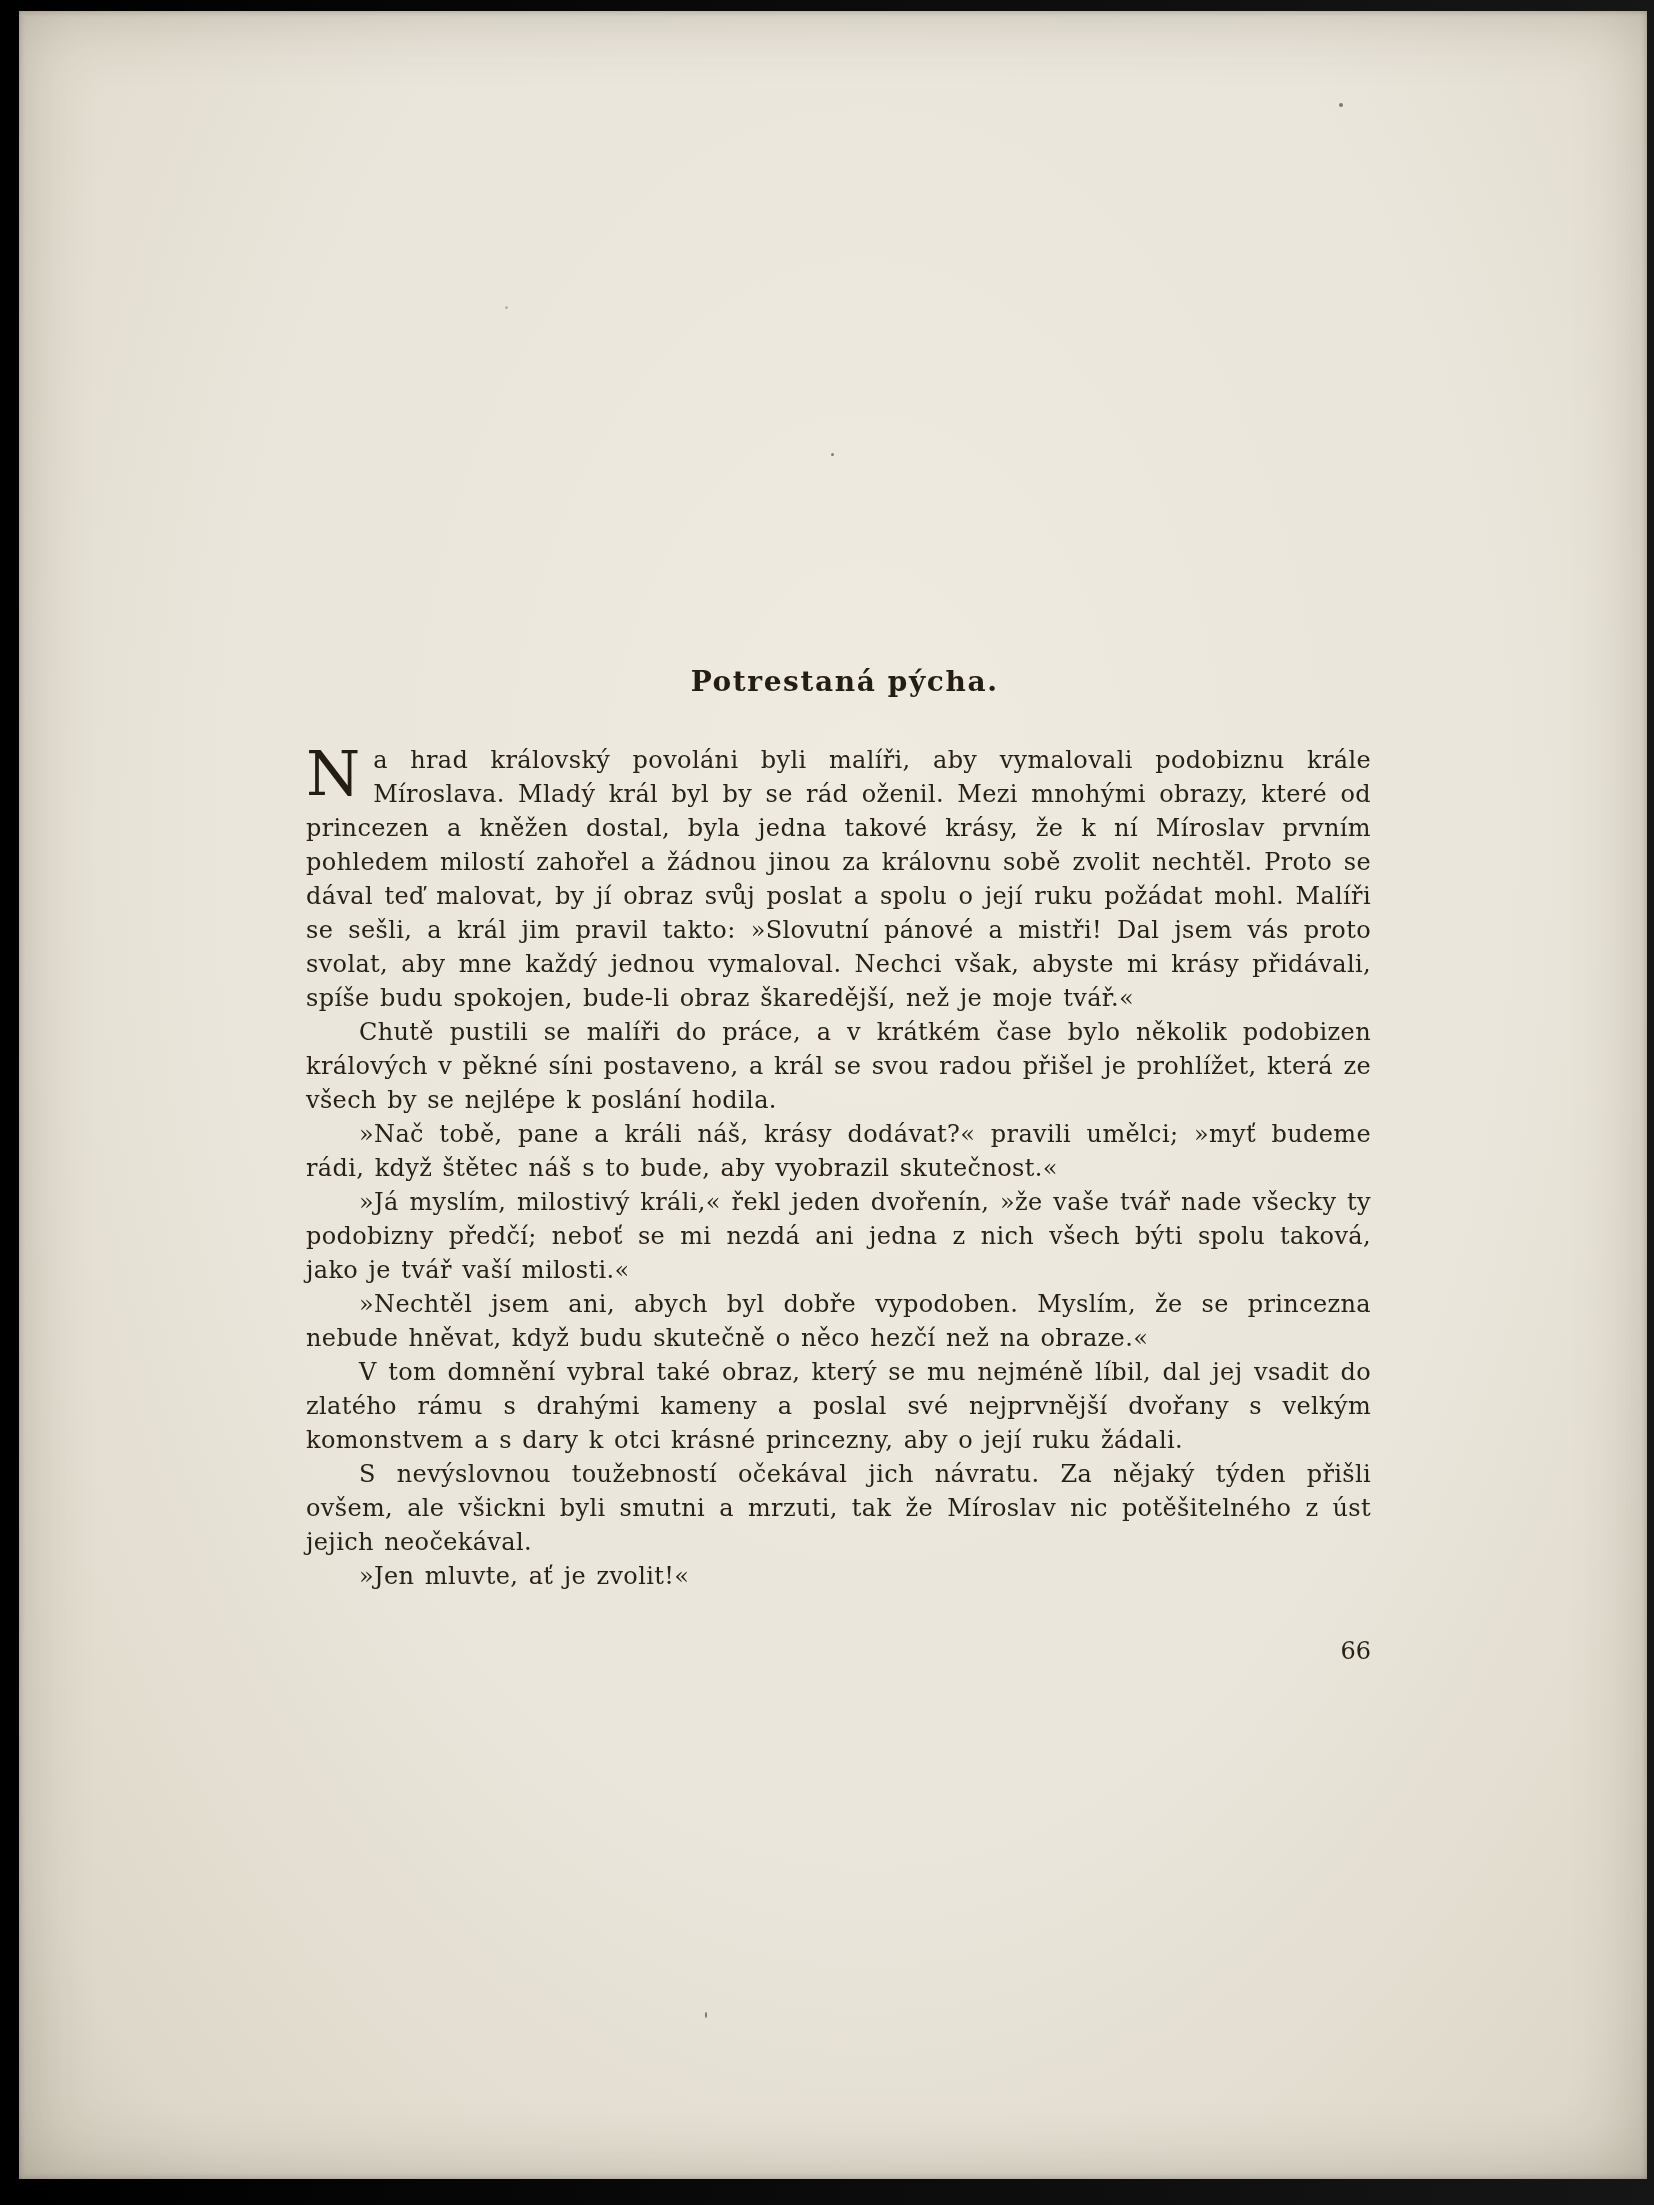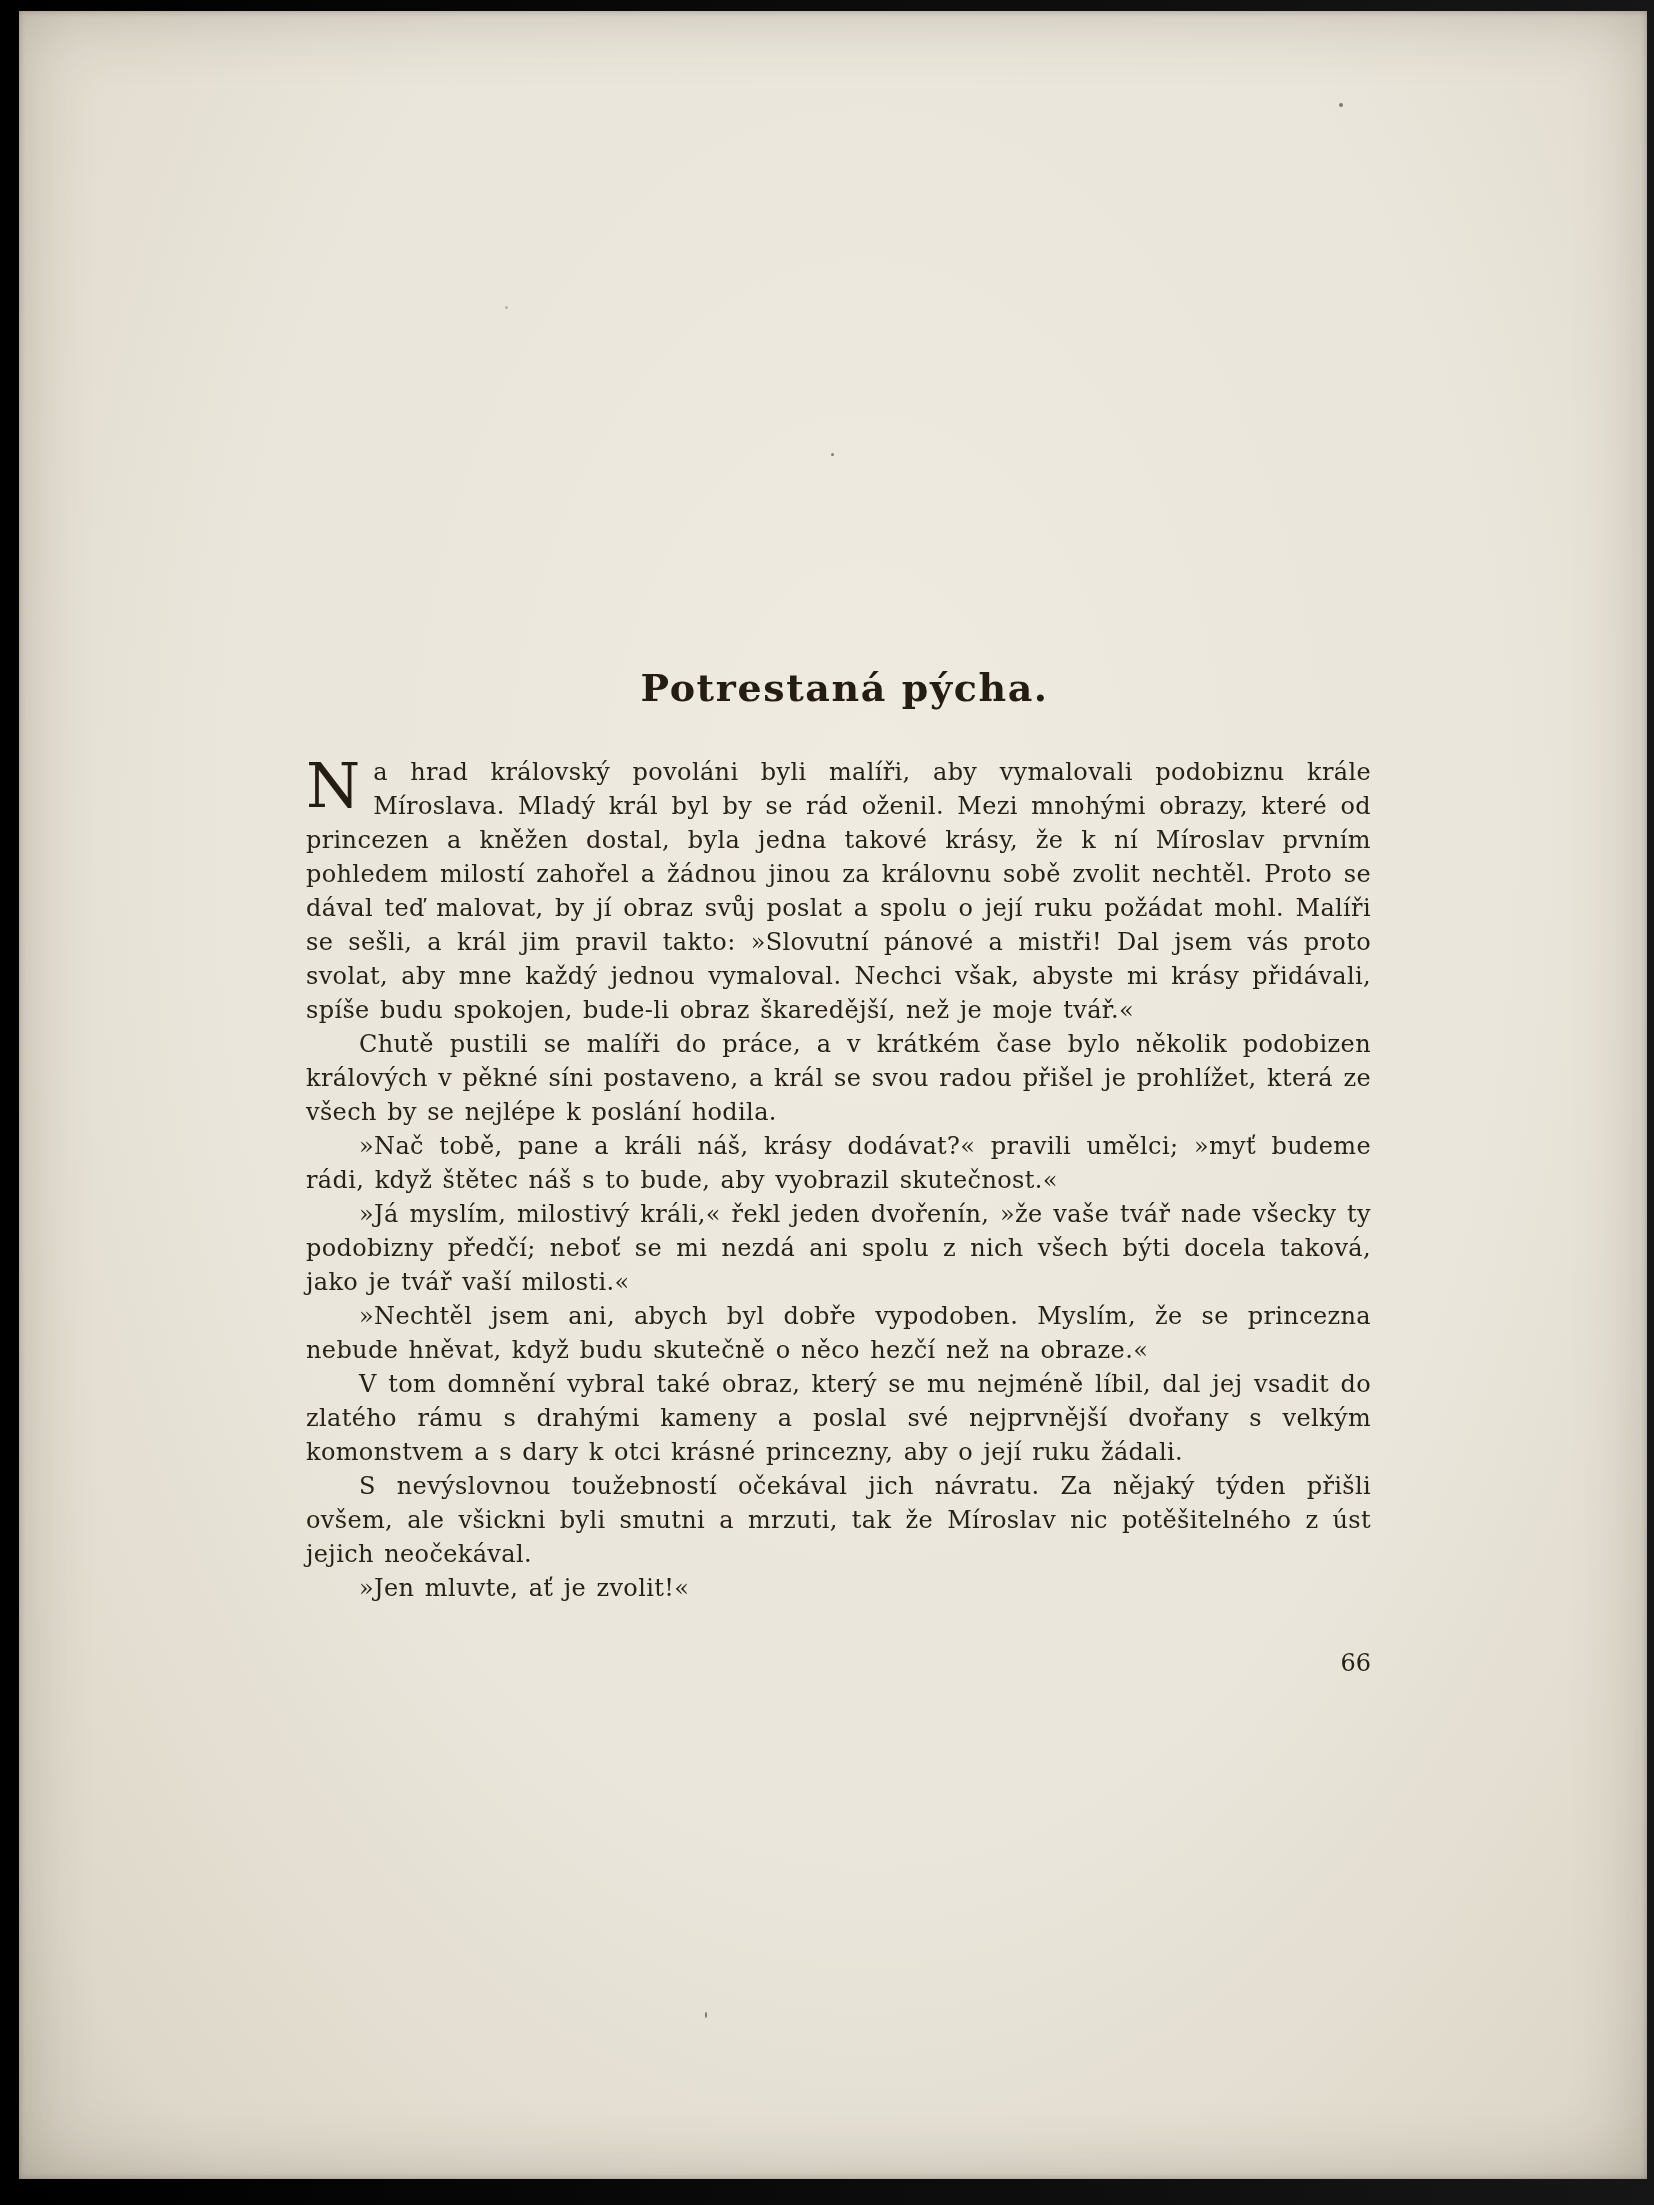--- a/index.html
+++ b/index.html
@@ -26,21 +26,21 @@
     box-shadow: inset 0 0 70px rgba(60,50,35,0.25), inset 0 0 6.2px rgba(0,0,0,0.25);
     color: #261f16;
     font-family: "DejaVu Serif", "Liberation Serif", serif;
   }
   .content-area {
     padding-top: 654px;
   }
   .title {
     margin: 0 0 45px 0;
     text-align: center;
-    font-size: 38px;
+    font-size: 28px;
     font-weight: bold;
     letter-spacing: 1.6px;
     color: #241d14;
     padding-left: 23px;
   }
   .textblock {
     width: 1065px;
     margin-left: 287px;
     text-align: justify;
     font-size: 24px;
@@ -94,21 +94,21 @@
     <span class="speck s3"></span>
     <span class="speck s4"></span>
 
     <div class="content-area">
       <h1 class="title">Potrestaná pýcha.</h1>
 
       <div class="textblock">
         <p class="opening"><span class="dropcap">N</span><span>a hrad královský povoláni byli malíři, aby vymalovali podobiznu krále Míroslava. Mladý král byl by se rád oženil. Mezi mnohými obrazy, které od princezen a kněžen dostal, byla jedna takové krásy, že k ní Míroslav prvním pohledem milostí zahořel a žádnou jinou za královnu sobě zvolit nechtěl. Proto se dával teď malovat, by jí obraz svůj poslat a spolu o její ruku požádat mohl. Malíři se sešli, a král jim pravil takto: »Slovutní pánové a mistři! Dal jsem vás proto svolat, aby mne každý jednou vymaloval. Nechci však, abyste mi krásy přidávali, spíše budu spokojen, bude-li obraz škaredější, než je moje tvář.«</span></p>
         <p>Chutě pustili se malíři do práce, a v krátkém čase bylo několik podobizen králových v pěkné síni postaveno, a král se svou radou přišel je prohlížet, která ze všech by se nejlépe k poslání hodila.</p>
         <p>»Nač tobě, pane a králi náš, krásy dodávat?« pravili umělci; »myť budeme rádi, když štětec náš s to bude, aby vyobrazil skutečnost.«</p>
-        <p>»Já myslím, milostivý králi,« řekl jeden dvořenín, »že vaše tvář nade všecky ty podobizny předčí; neboť se mi nezdá ani spolu z nich všech býti docela taková, jako je tvář vaší milosti.«</p>
+        <p>»Já myslím, milostivý králi,« řekl jeden dvořenín, »že vaše tvář nade všecky ty podobizny předčí; neboť se mi nezdá ani jedna z nich všech býti spolu taková, jako je tvář vaší milosti.«</p>
         <p>»Nechtěl jsem ani, abych byl dobře vypodoben. Myslím, že se princezna nebude hněvat, když budu skutečně o něco hezčí než na obraze.«</p>
         <p>V tom domnění vybral také obraz, který se mu nejméně líbil, dal jej vsadit do zlatého rámu s drahými kameny a poslal své nejprvnější dvořany s velkým komonstvem a s dary k otci krásné princezny, aby o její ruku žádali.</p>
         <p>S nevýslovnou toužebností očekával jich návratu. Za nějaký týden přišli ovšem, ale všickni byli smutni a mrzuti, tak že Míroslav nic potěšitelného z úst jejich neočekával.</p>
         <p>»Jen mluvte, ať je zvolit!«</p>
       </div>
 
       <div class="page-number">66</div>
     </div>
   </div>
 </div>

